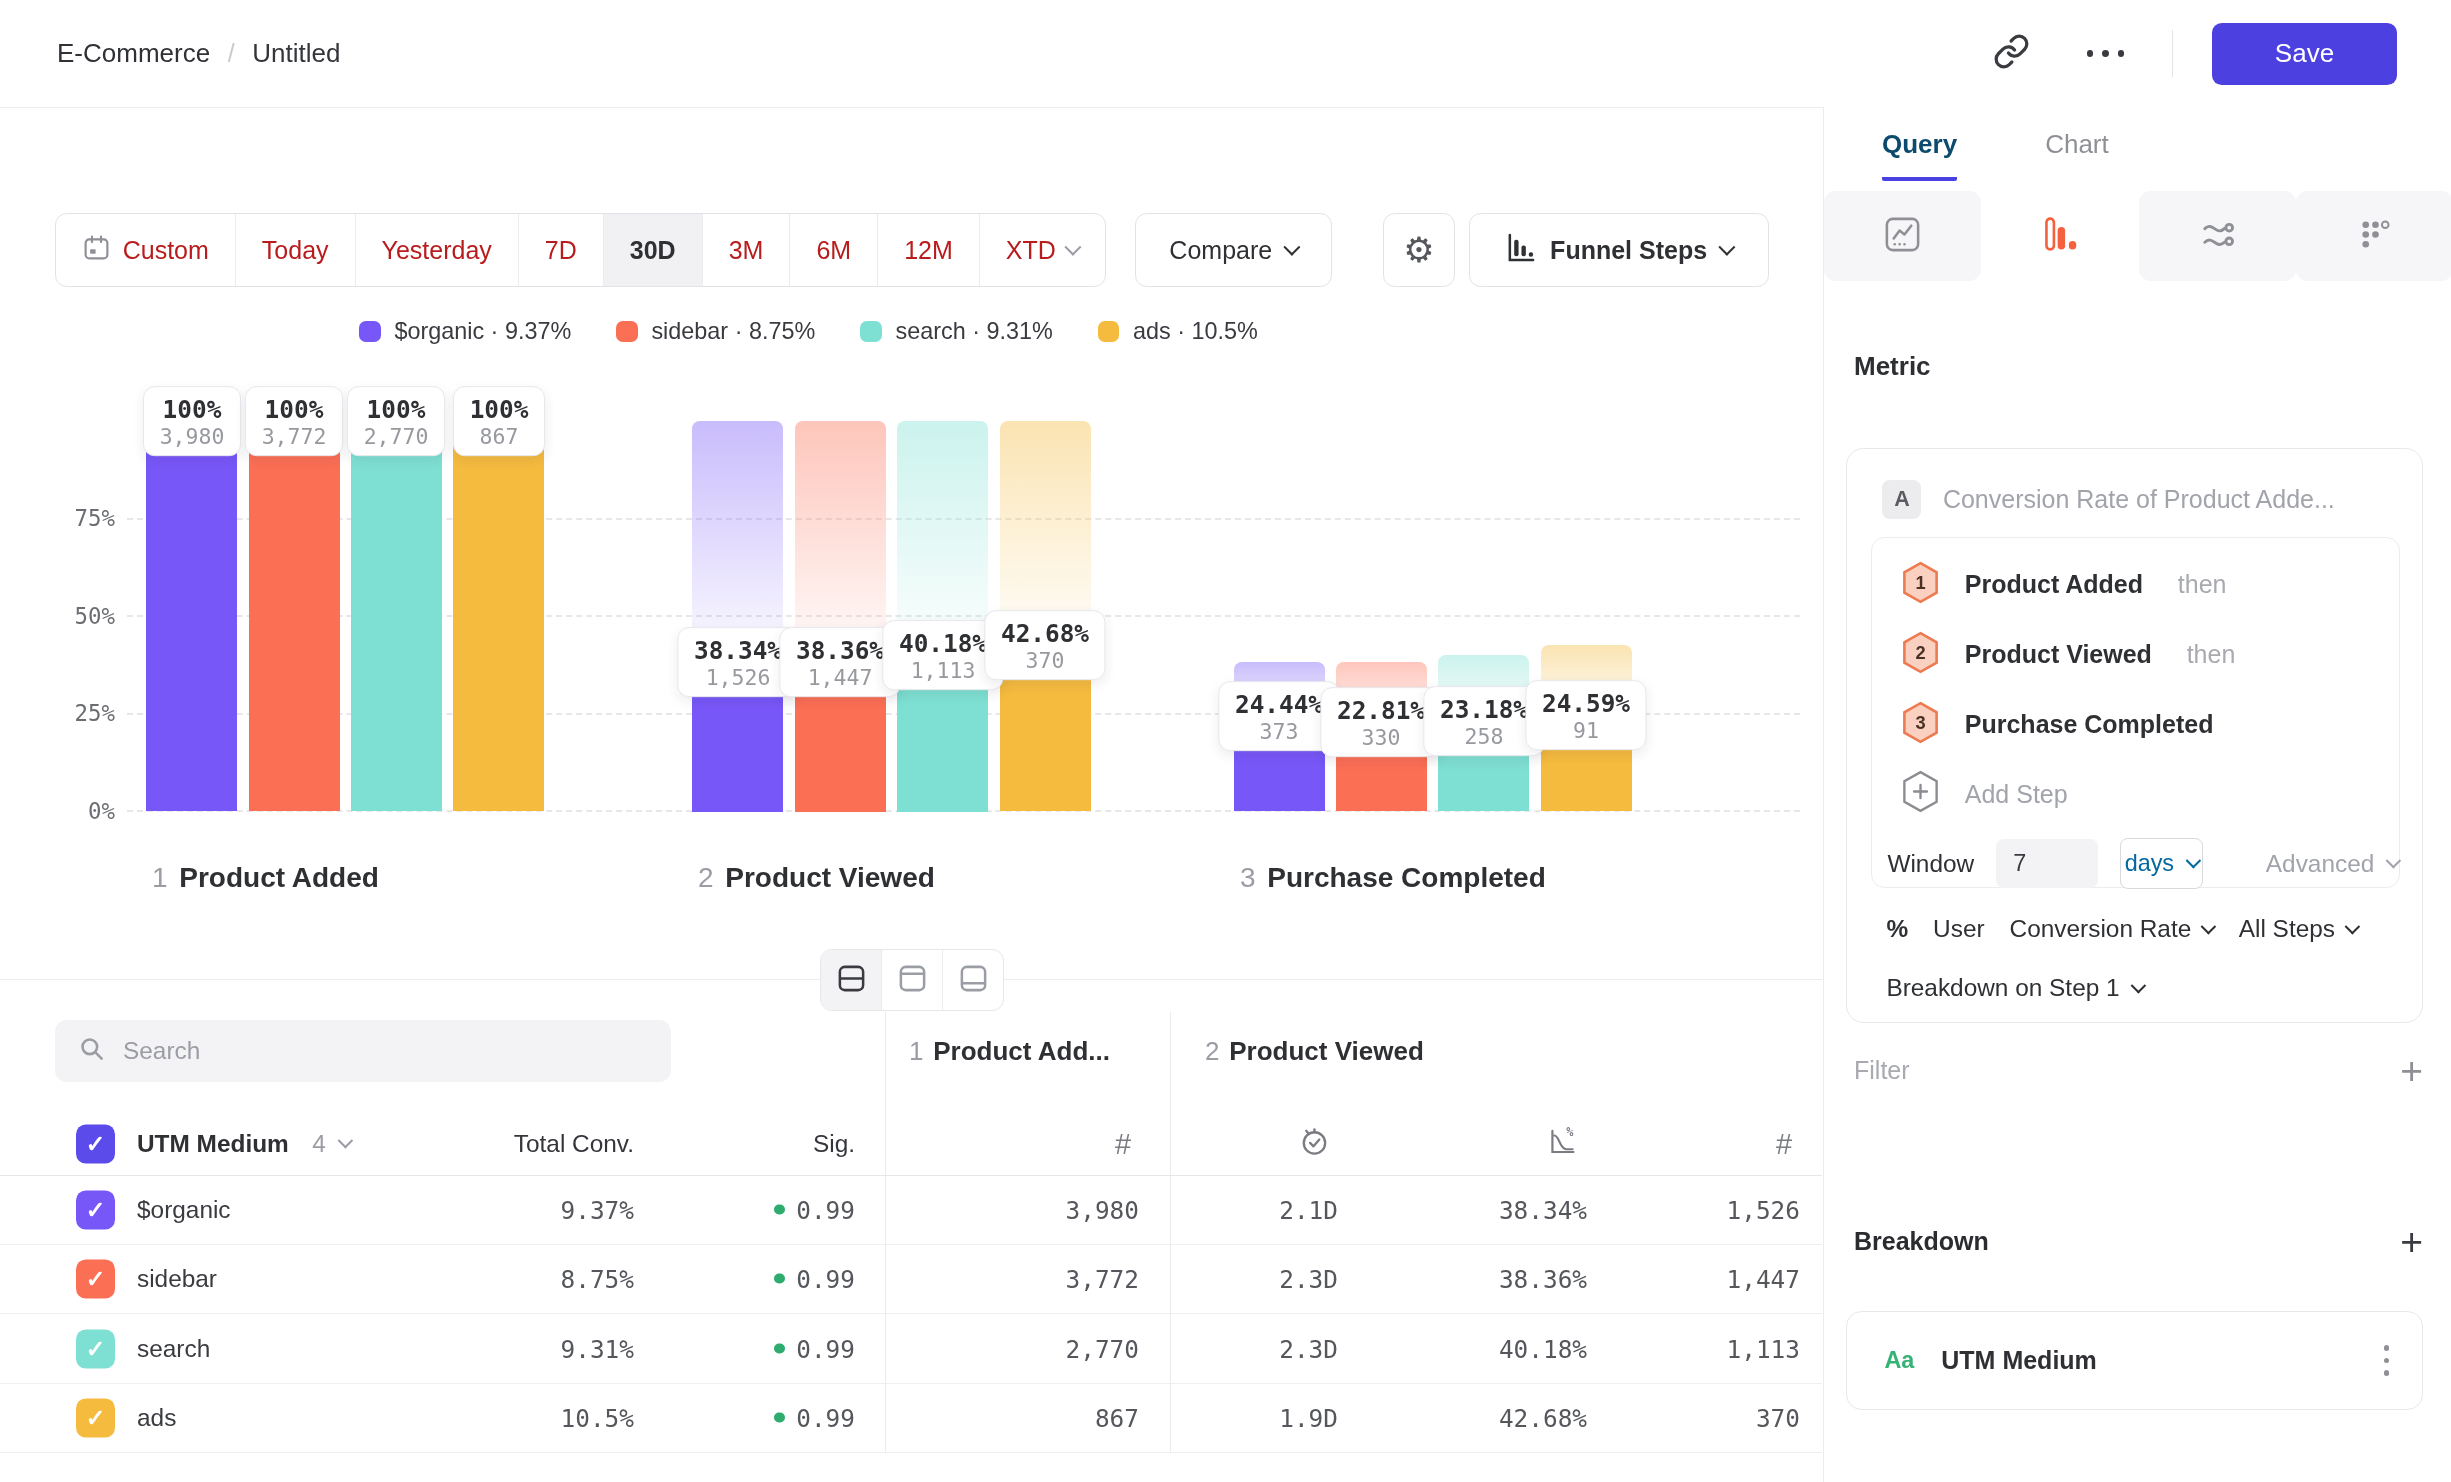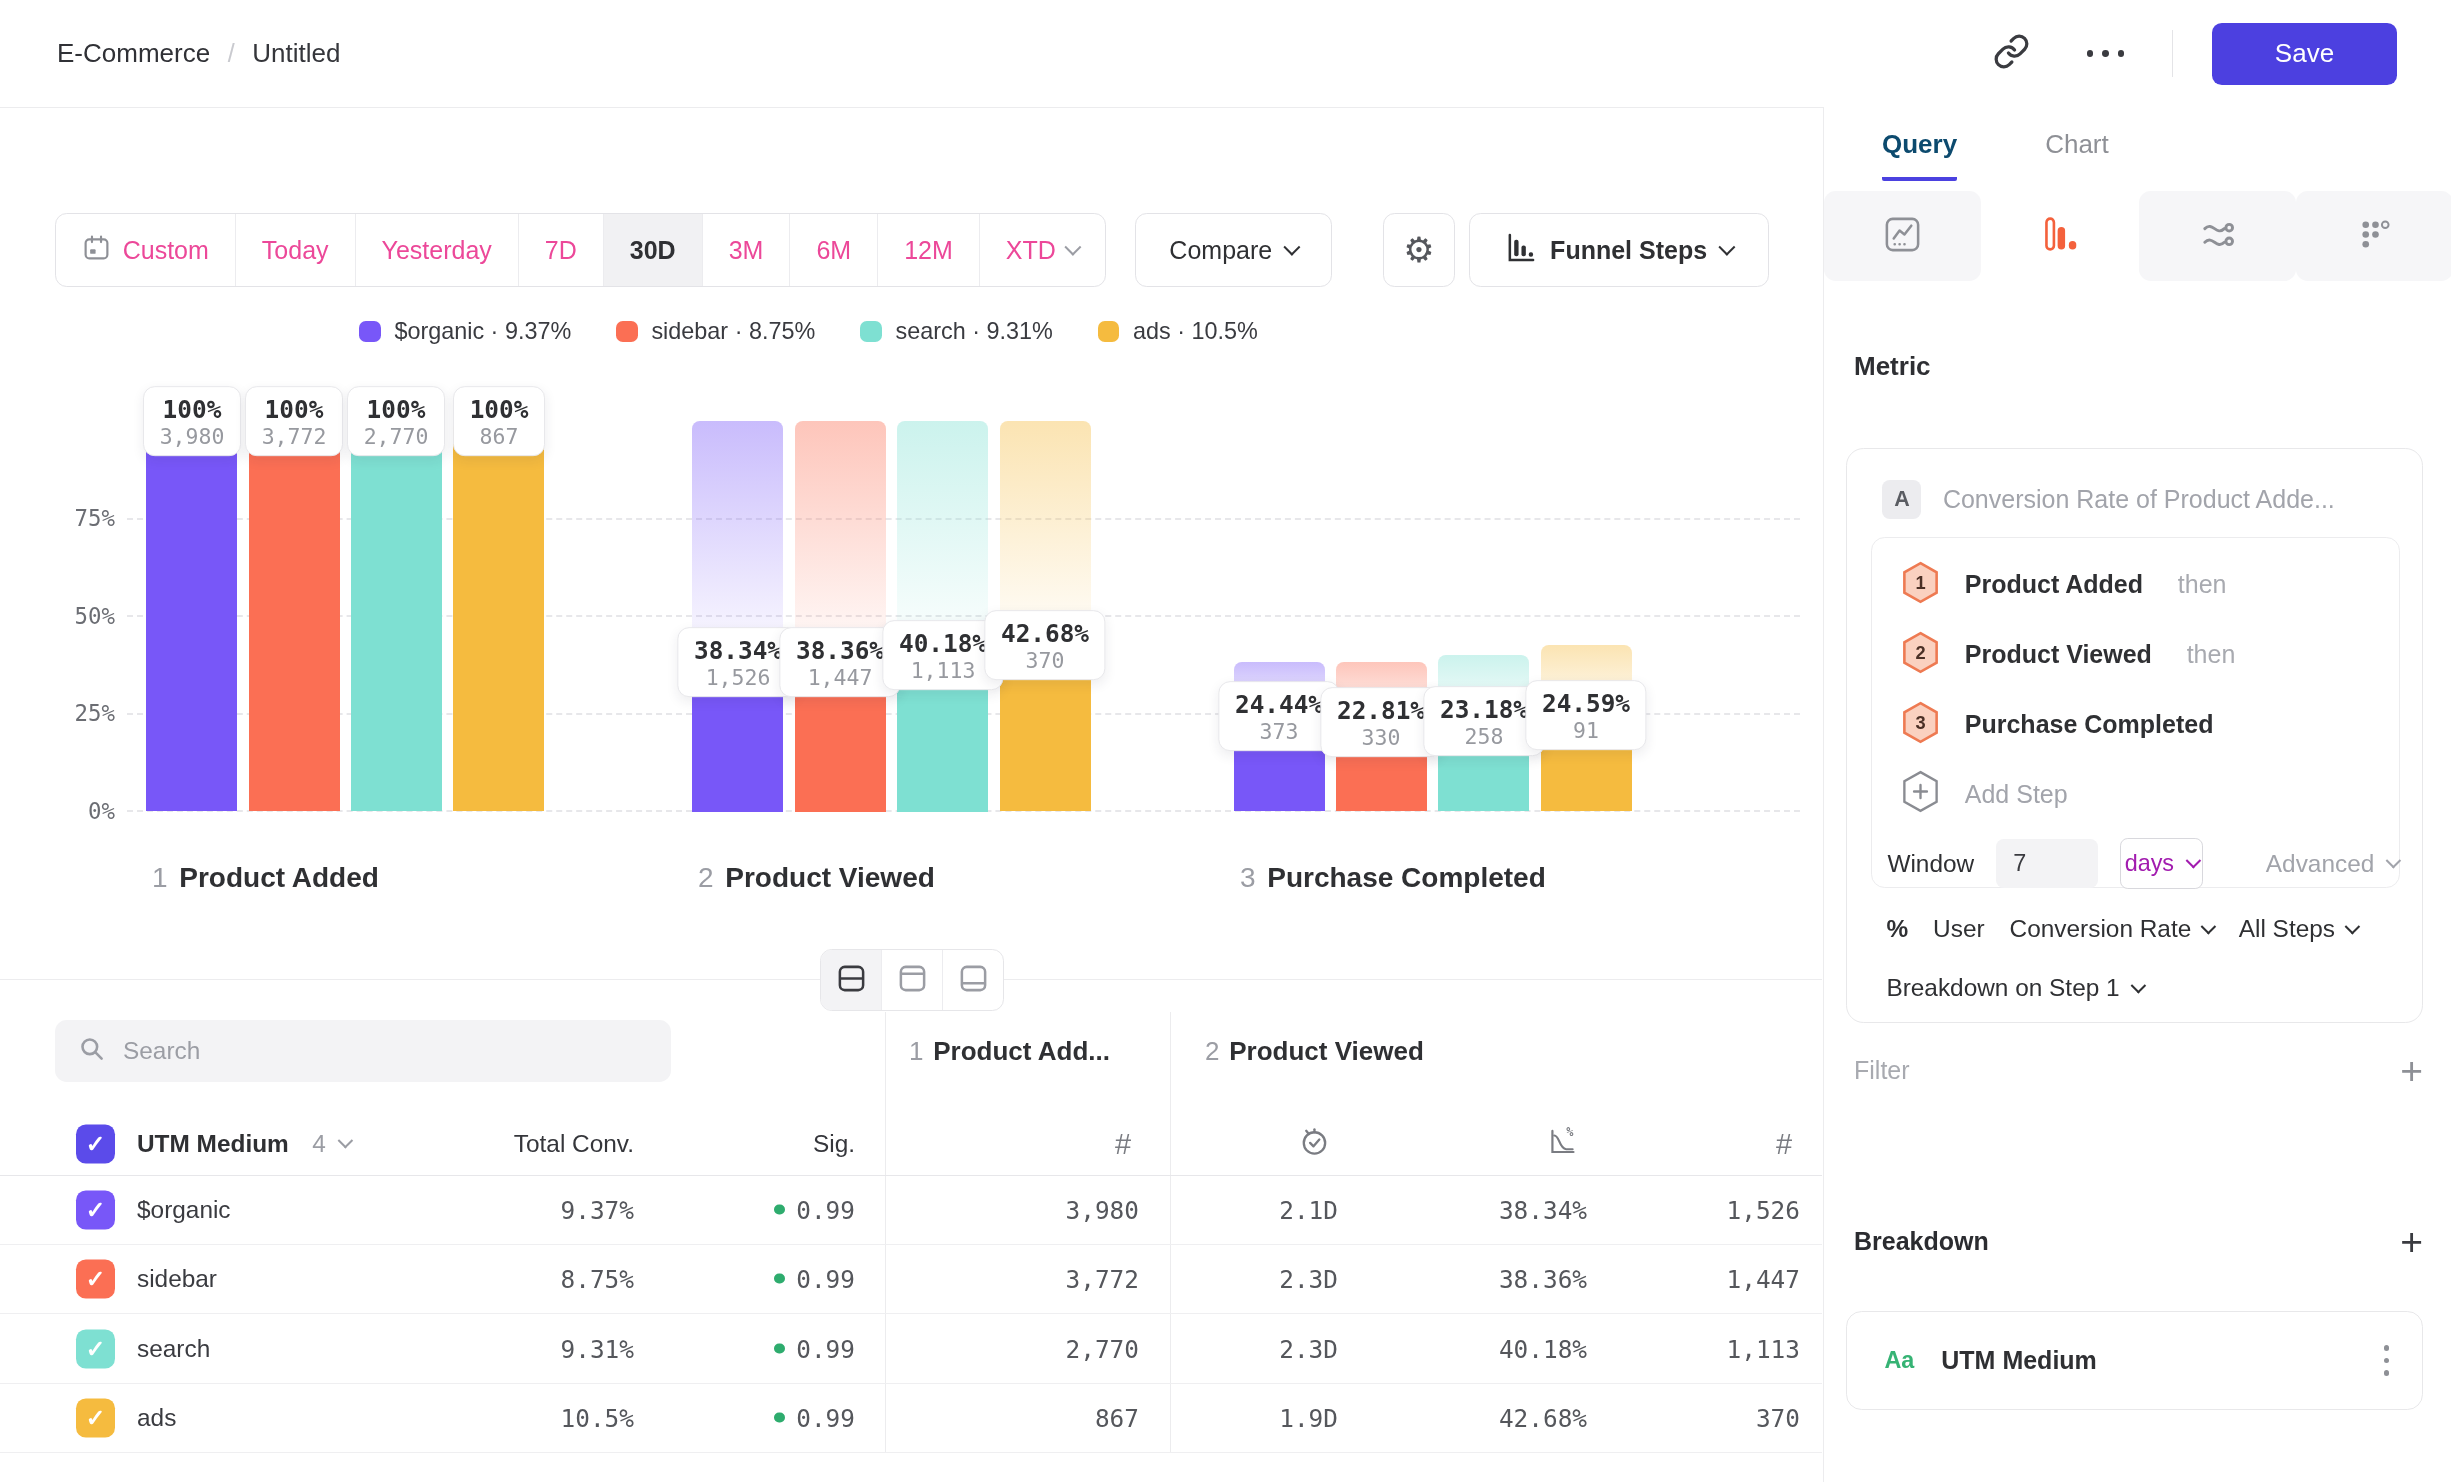--- a/index.html
+++ b/index.html
@@ -16,21 +16,21 @@
   .icon-btn{display:flex;align-items:center;justify-content:center;width:55px;height:55px;cursor:pointer;}
   .dots3{display:flex;gap:8.8px;}
   .dots3 i{width:6.8px;height:6.8px;border-radius:50%;background:#3A3B40;}
   .vdiv{width:1px;height:47px;background:#E4E4E7;}
   .save-btn{width:185px;height:62px;border-radius:9.8px;background:#4C40E0;color:#fff;font-size:26px;
             font-weight:500;display:flex;align-items:center;justify-content:center;cursor:pointer;}
 
   
   .range-group{position:absolute;left:55px;top:213px;height:72px;display:flex;align-items:stretch;
                border:1px solid #E3E3E7;border-radius:11.7px;background:#fff;overflow:hidden;}
-  .range-cell{display:flex;align-items:center;gap:11.7px;padding:0 26px;font-size:25px;color:#ec4899;
+  .range-cell{display:flex;align-items:center;gap:11.7px;padding:0 26px;font-size:25px;color:#b91c1c;
               border-left:1px solid #ECECEF;cursor:pointer;white-space:nowrap;}
   .range-cell:first-child{border-left:none;}
   .range-cell.active{background:#F1F1F3;color:#2F3033;font-weight:600;}
   .tool-btn{position:absolute;top:213px;height:72px;border:1px solid #E3E3E7;border-radius:11.7px;background:#fff;
             display:flex;align-items:center;justify-content:center;gap:13.7px;font-size:25px;color:#2F3033;cursor:pointer;}
   .chev{display:inline-block;width:9.8px;height:9.8px;border-right:2.4px solid currentColor;
         border-bottom:2.4px solid currentColor;transform:rotate(45deg) translate(-2px,-2px);}
   .chev-gray{color:#9B9DA4;}
 
   
@@ -105,21 +105,21 @@
   .steps-card{position:absolute;left:23.4px;top:88px;width:529px;height:351px;border:1px solid #ECECEE;border-radius:13.7px;box-sizing:border-box;}
   .step-row{display:flex;align-items:center;gap:25px;height:70px;margin-left:29px;cursor:pointer;}
   .step-row .lbl{font-size:25px;color:#2F3033;font-weight:600;}
   .step-row .suffix{font-size:25px;color:#A8AAB0;font-weight:400;margin-left:9.8px;}
   .addstep-row{display:flex;align-items:center;gap:25px;height:70px;margin-left:29px;color:#A2A4AB;font-size:25px;cursor:pointer;}
   .window-row{display:flex;align-items:center;height:68px;margin-left:15.6px;gap:21.5px;}
   .window-label{font-size:24.4px;color:#2F3033;}
   .window-input{width:138px;height:49px;background:#F3F3F5;border-radius:7.8px;display:flex;align-items:center;
                 padding-left:17.6px;box-sizing:border-box;font-size:23.4px;color:#3A3B40;cursor:text;}
   .window-unit{width:115px;height:49px;border:1px solid #D8D8DD;border-radius:7.8px;background:#fff;display:flex;
-               align-items:center;justify-content:center;gap:13.7px;font-size:23.4px;color:#a21caf;cursor:pointer;}
+               align-items:center;justify-content:center;gap:13.7px;font-size:23.4px;color:#0369a1;cursor:pointer;}
   .advanced{display:flex;align-items:center;gap:13.7px;color:#A2A4AB;font-size:24.4px;margin-left:41px;cursor:pointer;}
   .measure-row{position:absolute;left:39px;top:466px;display:flex;align-items:center;gap:25px;font-size:24.4px;color:#2F3033;}
   .measure-row .dd{display:flex;align-items:center;gap:11.7px;cursor:pointer;}
   .bd-on-row{position:absolute;left:39px;top:525px;display:flex;align-items:center;gap:13.7px;font-size:24.4px;color:#2F3033;cursor:pointer;}
   .section-row{position:absolute;left:30px;width:569px;display:flex;align-items:center;justify-content:space-between;}
   .sec-filter{top:944px;}
   .sec-breakdown{top:1115px;}
   .sec-label-gray{font-size:25px;color:#A8AAB0;font-weight:500;}
   .sec-label-dark{font-size:25px;color:#2B2C30;font-weight:bold;}
   .plus{font-size:39px;font-weight:300;line-height:1;cursor:pointer;}

